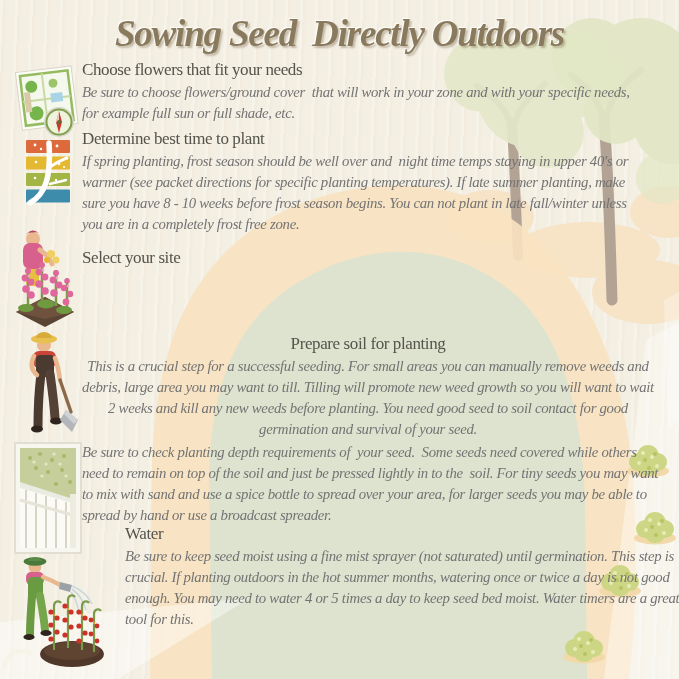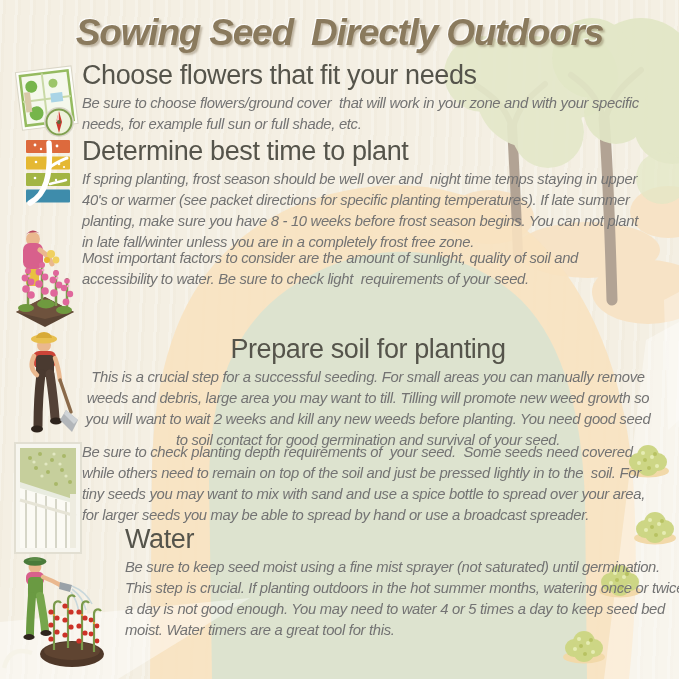--- a/index.html
+++ b/index.html
@@ -1,19 +1,19 @@
 <!DOCTYPE html>
 <html><head>
 <meta charset="utf-8">
 <style>
   html,body { margin:0; padding:0; background:#ddd; }
   .canvas {
     position:relative; width:679px; height:679px; overflow:hidden;
     background:#f4efe3;
-    font-family:Liberation Sans, sans-serif;
+    font-family:Liberation Serif, serif;
   }
   .bg-stripes {
     position:absolute; inset:0; z-index:0;
     background:repeating-linear-gradient(92deg,
       rgba(255,255,255,.40) 0 3px,
       rgba(232,224,206,.30) 3px 6px,
       rgba(255,255,255,0) 6px 15px);
     opacity:.55;
   }
   .deco { position:absolute; inset:0; z-index:1; }
@@ -22,21 +22,21 @@
     text-align:center;
     font-style:italic; font-weight:bold;
     font-size:37px; letter-spacing:-1.2px;
     color:#8a7a5d;
     white-space:pre-wrap;
     text-shadow:-1px -1px 0 rgba(255,255,255,.85), 2px 2px 2px rgba(99,79,48,.35);
   }
   .step { position:absolute; left:82px; z-index:3; }
   .step-heading {
     margin:0 0 3px 0;
-    font-size:27px; font-weight:400; letter-spacing:-.4px;
+    font-size:17px; font-weight:400; letter-spacing:-.4px;
     color:#55544b; line-height:1.12;
   }
   .step-body {
     margin:0;
     font-style:italic;
     font-size:14.8px; letter-spacing:-.3px;
     color:#737373; line-height:1.42;
     white-space:pre-wrap;
   }
   .icon-slot { position:absolute; z-index:3; }
@@ -345,27 +345,27 @@
         </g>
       </g>
     </svg>
   </div>
 
   <div class="step" style="top:60px; width:566px;">
     <h2 class="step-heading">Choose flowers that fit your needs</h2>
     <p class="step-body">Be sure to choose flowers/ground cover  that will work in your zone and with your specific needs, for example full sun or full shade, etc.</p>
   </div>
 
-  <div class="step" style="top:136px; width:566px;">
+  <div class="step" style="top:129px; width:566px;">
     <h2 class="step-heading">Determine best time to plant</h2>
     <p class="step-body">If spring planting, frost season should be well over and  night time temps staying in upper 40's or warmer (see packet directions for specific planting temperatures). If late summer planting, make sure you have 8 - 10 weeks before frost season begins. You can not plant in late fall/winter unless you are in a completely frost free zone.</p>
   </div>
 
   <div class="step" style="top:248px; width:560px;">
-    <p class="step-body">Most important factors to consider are the amount of sunlight, quality of soil and accessibility to water. Be sure to check light  requirements of your seed.</p>
+    <h2 class="step-heading">Select your site</h2>
   </div>
 
   <div class="step" style="top:334px; width:572px;text-align:center;">
     <h2 class="step-heading">Prepare soil for planting</h2>
     <p class="step-body">This is a crucial step for a successful seeding. For small areas you can manually remove weeds and debris, large area you may want to till. Tilling will promote new weed growth so you will want to wait 2 weeks and kill any new weeds before planting. You need good seed to soil contact for good germination and survival of your seed.</p>
   </div>
 
   <div class="step" style="top:442px; width:578px;">
     <p class="step-body">Be sure to check planting depth requirements of  your seed.  Some seeds need covered while others need to remain on top of the soil and just be pressed lightly in to the  soil. For tiny seeds you may want to mix with sand and use a spice bottle to spread over your area, for larger seeds you may be able to spread by hand or use a broadcast spreader.</p>
   </div>

